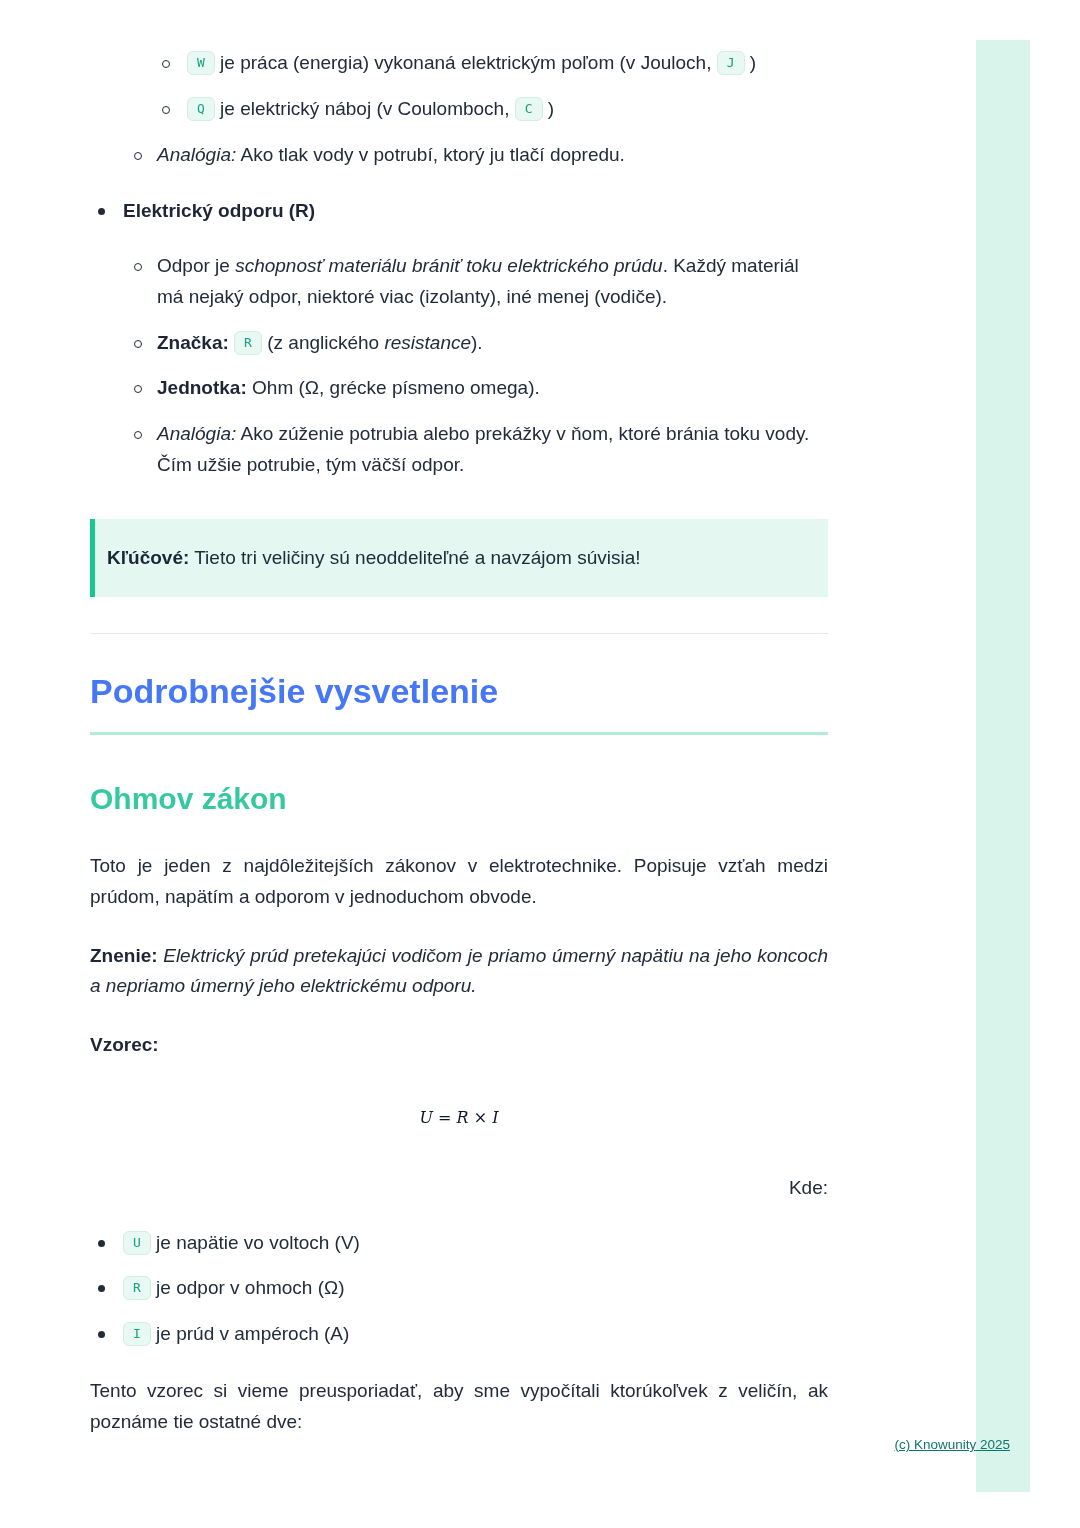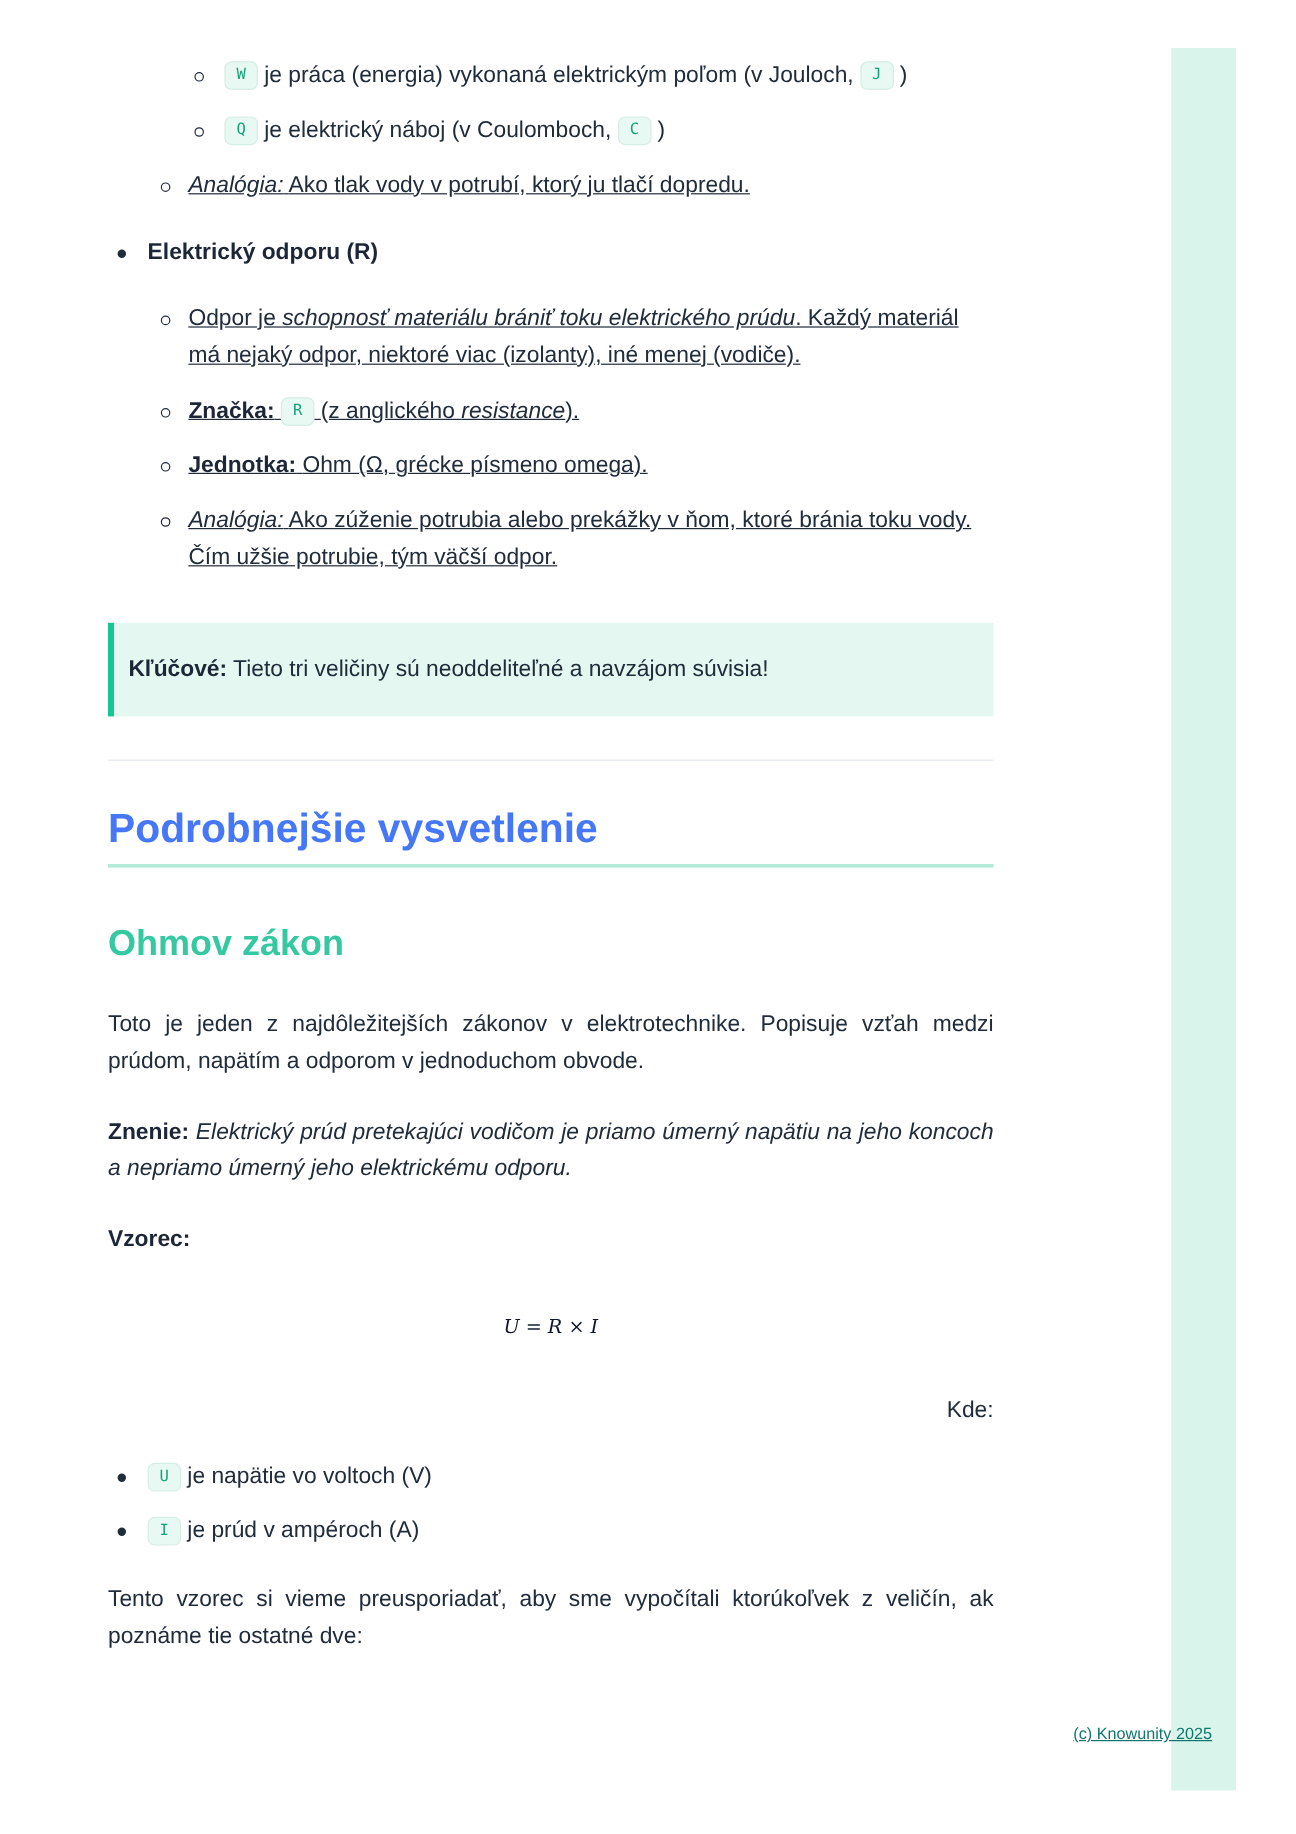--- a/index.html
+++ b/index.html
@@ -22,21 +22,21 @@
     padding-top:48px;
   }
   ul.list { list-style:none; }
   .li { display:flex; align-items:flex-start; margin-bottom:15px; }
   .li-body { flex:1 1 auto; }
   .marker { flex:0 0 auto; width:7px; height:7px; border-radius:50%; margin-top:12px; }
   .marker.solid { background:#212c3b; }
   .marker.hollow { width:8px; height:8px; border:1.5px solid #212c3b; background:transparent; }
   .lvl3 { padding-left:72px; }
   .lvl3 .marker { margin-right:17px; }
-  .lvl2 { padding-left:44px;text-decoration:underline; }
+  .lvl2 { padding-left:44px; }
   .lvl2 .marker { margin-right:15px; }
   .lvl1 { padding-left:8px; }
   .lvl1 .marker { margin-right:18px; }
   .section-li { margin:26px 0 24px 0; }
   .badge {
     display:inline-block;
     font-family:"DejaVu Sans Mono","Liberation Mono",monospace;
     font-size:13px; line-height:1;
     color:#17a27b;
     background:#e8f8f2;
@@ -54,20 +54,21 @@
     padding:24px 12px;
   }
   hr.divider {
     border:none; border-top:1px solid #e3e8ee;
     margin:36px 0 30px 0;
   }
   h1 {
     margin-top:18px;
     font-size:34px; font-weight:bold;
     color:#4577f6;
+    padding-bottom:12px;
     border-bottom:3px solid #b2ebd7;
   }
   h2 {
     margin-top:40px;
     font-size:30px; font-weight:bold;
     color:#36c9a1;
   }
   p { margin-top:28px; }
   p.just { text-align:justify; }
   .formula {
@@ -187,20 +188,27 @@
       <li class="li lvl1">
         <span class="marker solid"></span>
         <div class="li-body">
           <span class="badge">U</span>
           <span>je napätie vo voltoch (V)</span>
         </div>
       </li>
       <li class="li lvl1">
         <span class="marker solid"></span>
         <div class="li-body">
+          <span class="badge">R</span>
+          <span>je odpor v ohmoch (Ω)</span>
+        </div>
+      </li>
+      <li class="li lvl1">
+        <span class="marker solid"></span>
+        <div class="li-body">
           <span class="badge">I</span>
           <span>je prúd v ampéroch (A)</span>
         </div>
       </li>
     </ul>
 
     <p class="just outro">Tento vzorec si vieme preusporiadať, aby sme vypočítali ktorúkoľvek z veličín, ak poznáme tie ostatné dve:</p>
 
   </main>
 

